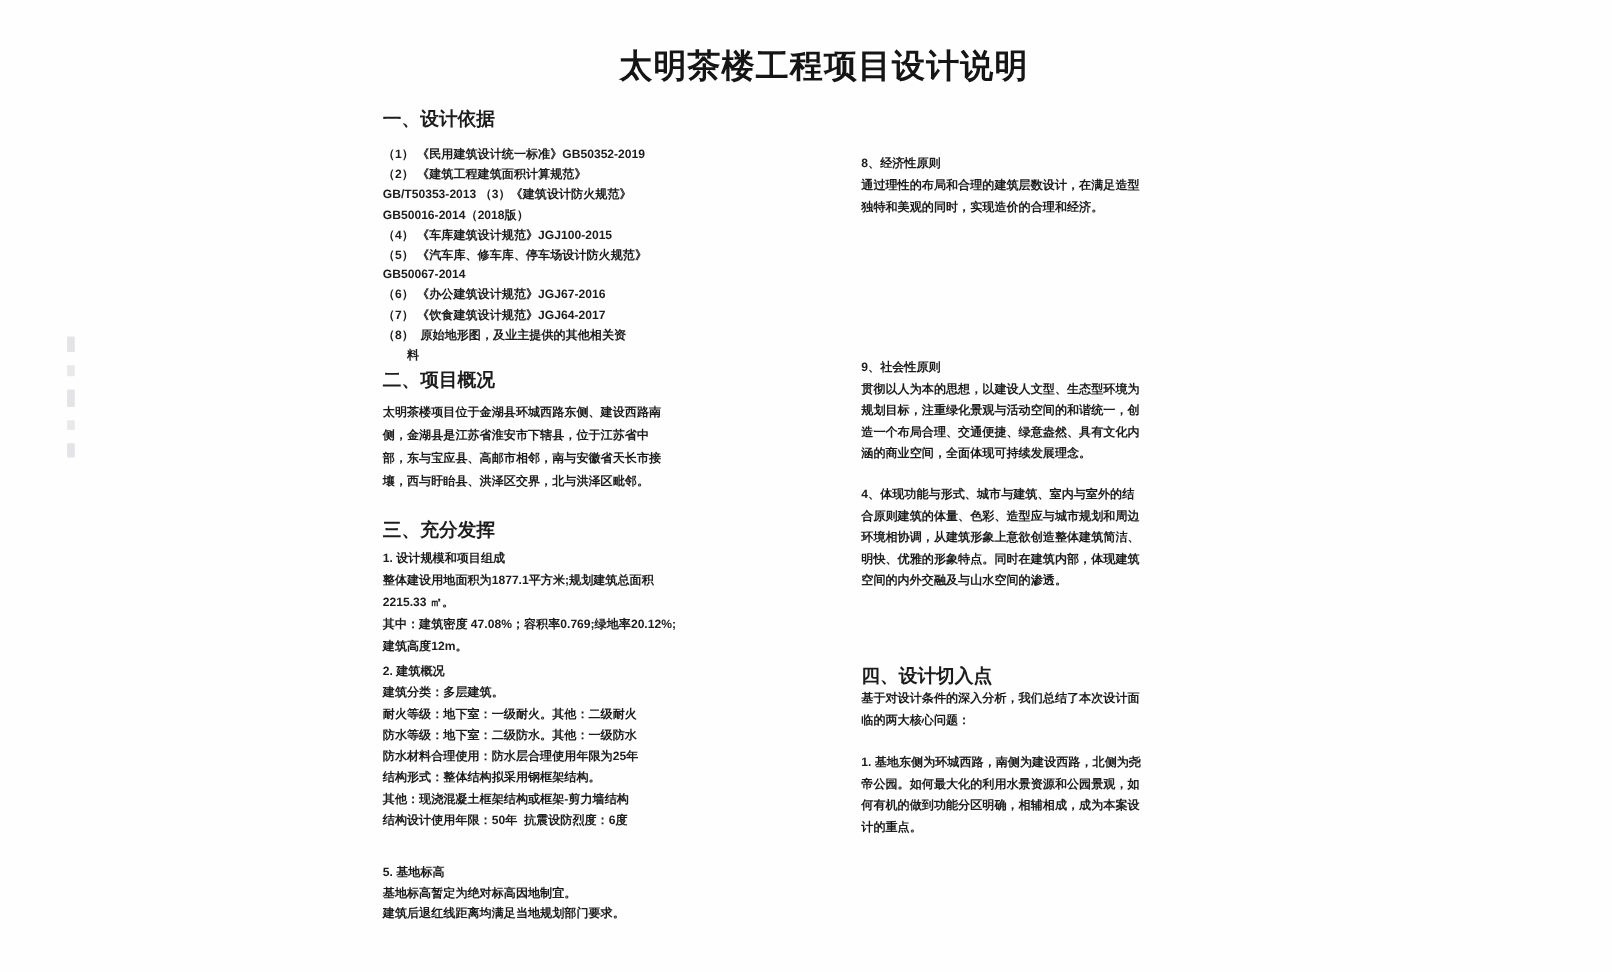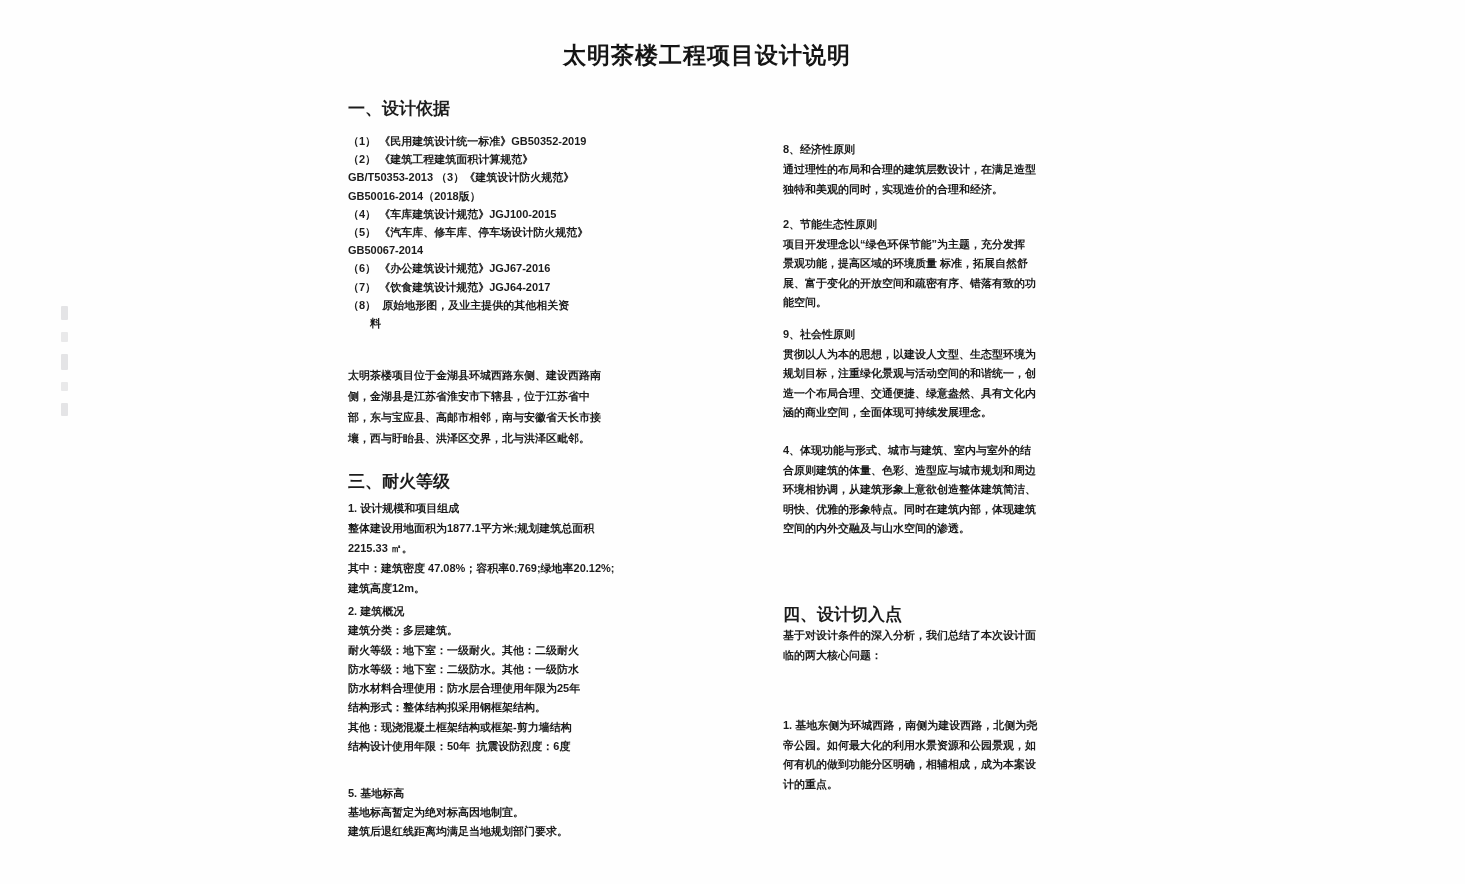--- a/index.html
+++ b/index.html
@@ -15,21 +15,21 @@
     overflow: hidden;
     font-family: "Liberation Sans", "DejaVu Sans", sans-serif;
     color: #1c1c1c;
     font-weight: 700;
   }
   .doc-title {
     position: absolute;
     top: 40px;
     left: 563px;
     margin: 0;
-    font-size: 23px;
+    font-size: 30px;
     letter-spacing: 1px;
     font-weight: 700;
     color: #151515;
     white-space: nowrap;
   }
   .block {
     position: absolute;
     white-space: pre-wrap;
     font-size: 11px;
     line-height: 19.5px;
@@ -75,27 +75,28 @@
 GB/T50353-2013 （3）《建筑设计防火规范》
 GB50016-2014（2018版）
 （4） 《车库建筑设计规范》JGJ100-2015
 （5） 《汽车库、修车库、停车场设计防火规范》
 GB50067-2014
 （6） 《办公建筑设计规范》JGJ67-2016
 （7） 《饮食建筑设计规范》JGJ64-2017
 （8）  原始地形图，及业主提供的其他相关资
 　　料</div>
 
+  <div class="block left-block heading" style="top:336px">二、项目概况</div>
 
   <div class="block left-block" style="top:365px; line-height:21px">太明茶楼项目位于金湖县环城西路东侧、建设西路南
 侧，金湖县是江苏省淮安市下辖县，位于江苏省中
 部，东与宝应县、高邮市相邻，南与安徽省天长市接
 壤，西与盱眙县、洪泽区交界，北与洪泽区毗邻。</div>
 
-  <div class="block left-block heading" style="top:472px">三、耐火等级</div>
+  <div class="block left-block heading" style="top:472px">三、充分发挥</div>
 
   <div class="block left-block" style="top:498px; line-height:20px">1. 设计规模和项目组成
 整体建设用地面积为1877.1平方米;规划建筑总面积
 2215.33 ㎡。
 其中：建筑密度 47.08%；容积率0.769;绿地率20.12%;
 建筑高度12m。</div>
 
   <div class="block left-block" style="top:602px; line-height:19.3px">2. 建筑概况
 建筑分类：多层建筑。
 耐火等级：地下室：一级耐火。其他：二级耐火
@@ -107,42 +108,37 @@
 
   <div class="block left-block" style="top:784px; line-height:19px">5. 基地标高
 基地标高暂定为绝对标高因地制宜。
 建筑后退红线距离均满足当地规划部门要求。</div>
 
 
   <div class="block right-block" style="top:139px; line-height:20px">8、经济性原则
 通过理性的布局和合理的建筑层数设计，在满足造型
 独特和美观的同时，实现造价的合理和经济。</div>
 
-  <div class="block right-block" style="top:215px; line-height:19.5px">2、节能生态性原则
-项目开发理念以“绿色环保节能”为主题，充分发挥
-景观功能，提高区域的环境质量 标准，拓展自然舒
-展、富于变化的开放空间和疏密有序、错落有致的功
-能空间。</div>
 
   <div class="block right-block" style="top:325px; line-height:19.5px">9、社会性原则
 贯彻以人为本的思想，以建设人文型、生态型环境为
 规划目标，注重绿化景观与活动空间的和谐统一，创
 造一个布局合理、交通便捷、绿意盎然、具有文化内
 涵的商业空间，全面体现可持续发展理念。</div>
 
   <div class="block right-block" style="top:441px; line-height:19.5px">4、体现功能与形式、城市与建筑、室内与室外的结
 合原则建筑的体量、色彩、造型应与城市规划和周边
 环境相协调，从建筑形象上意欲创造整体建筑简洁、
 明快、优雅的形象特点。同时在建筑内部，体现建筑
 空间的内外交融及与山水空间的渗透。</div>
 
   <div class="block right-block heading" style="top:605px">四、设计切入点</div>
 
   <div class="block right-block" style="top:625px; line-height:20px">基于对设计条件的深入分析，我们总结了本次设计面
 临的两大核心问题：</div>
 
-  <div class="block right-block" style="top:716px; line-height:19.5px">1. 基地东侧为环城西路，南侧为建设西路，北侧为尧
+  <div class="block right-block" style="top:684px; line-height:19.5px">1. 基地东侧为环城西路，南侧为建设西路，北侧为尧
 帝公园。如何最大化的利用水景资源和公园景观，如
 何有机的做到功能分区明确，相辅相成，成为本案设
 计的重点。</div>
 
 
 </div>
 
 </body></html>

